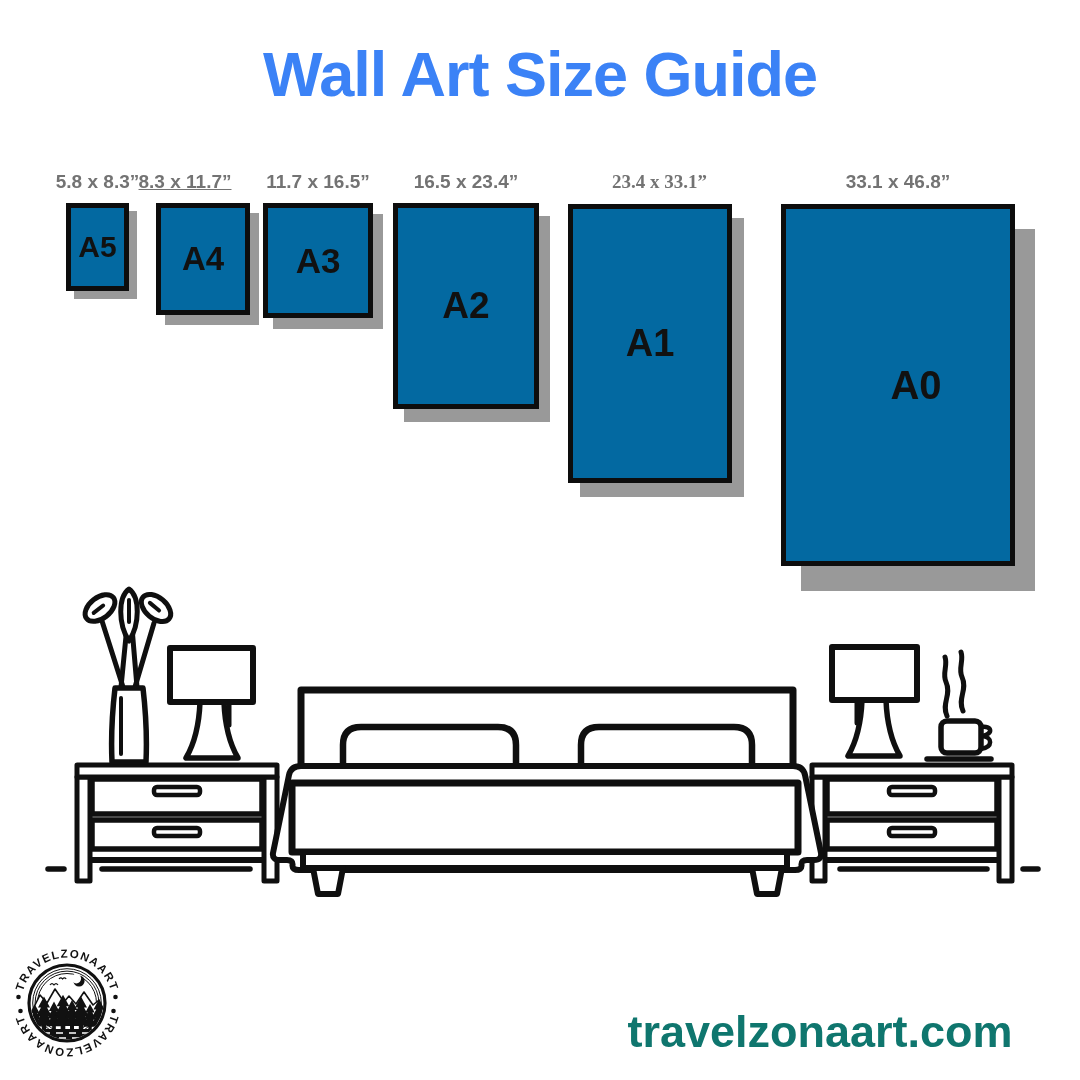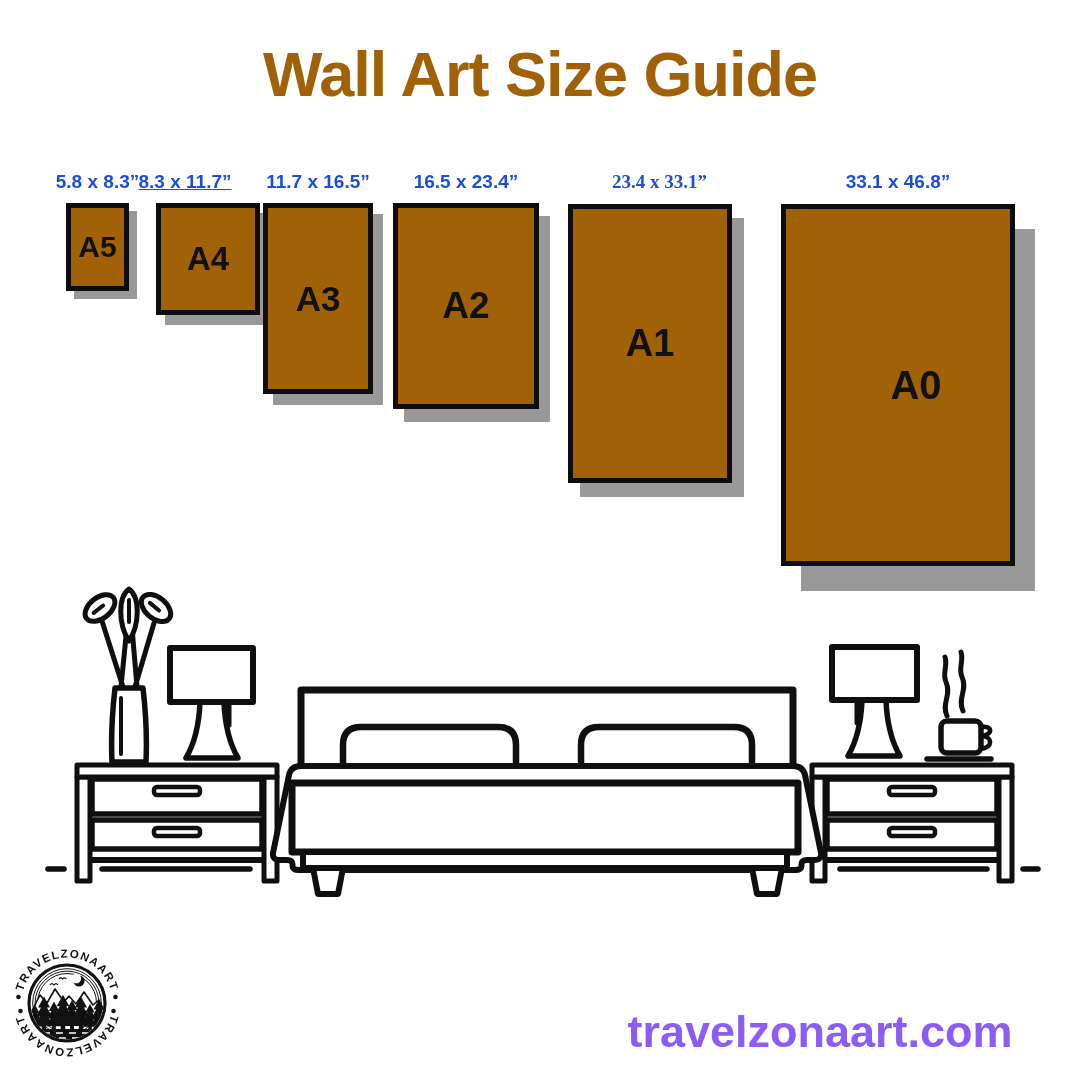--- a/index.html
+++ b/index.html
@@ -3,54 +3,54 @@
 <meta charset="utf-8">
 <style>
   html,body{margin:0;padding:0;}
   body{
     width:1080px;height:1080px;position:relative;overflow:hidden;
     background:#ffffff;font-family:"Liberation Sans",sans-serif;
   }
   .page-title{
     position:absolute;left:0;top:38px;width:1080px;margin:0;
     text-align:center;font-size:63px;font-weight:bold;letter-spacing:-1px;
-    color:#a16207;
+    color:#3b82f6;
   }
   .dim-label{
     position:absolute;top:171px;transform:translateX(-50%);
-    font-size:19px;font-weight:bold;white-space:nowrap;color:#1d4ed8;
+    font-size:19px;font-weight:bold;white-space:nowrap;color:#737373;
   }
   .paper-frame{
     position:absolute;box-sizing:border-box;border:5px solid #0d0d0d;
-    background:#a16207;display:flex;align-items:center;justify-content:center;
+    background:#0369a1;display:flex;align-items:center;justify-content:center;
     font-weight:bold;color:#111;
   }
   .illustration-svg{position:absolute;left:40px;top:585px;}
   .logo-svg{position:absolute;left:8px;top:944px;}
   .website-url{
     position:absolute;left:580px;top:1006px;width:480px;text-align:center;
-    font-size:45px;font-weight:bold;color:#8b5cf6;letter-spacing:0;
+    font-size:45px;font-weight:bold;color:#0f766e;letter-spacing:0;
   }
 </style>
 </head>
 <body>
 
 <h1 class="page-title">Wall Art Size Guide</h1>
 
 <div id="frames">
     <div class="dim-label" style="left: 97.5px;">5.8 x 8.3”</div>
     <div class="paper-frame" style="left: 66px; top: 203px; width: 63px; height: 88px; font-size: 30px; box-shadow: rgb(153, 153, 153) 8px 8px 0px;">
       <span>A5</span>
     </div>
     <div class="dim-label" style="left: 185px; text-decoration: underline;">8.3 x 11.7”</div>
-    <div class="paper-frame" style="left: 156px; top: 203px; width: 104px; height: 112px; font-size: 33px; box-shadow: rgb(153, 153, 153) 9px 10px 0px;">
+    <div class="paper-frame" style="left: 156px; top: 203px; width: 94px; height: 112px; font-size: 33px; box-shadow: rgb(153, 153, 153) 9px 10px 0px;">
       <span>A4</span>
     </div>
     <div class="dim-label" style="left: 318px;">11.7 x 16.5”</div>
-    <div class="paper-frame" style="left: 263px; top: 203px; width: 110px; height: 191px; font-size: 35px; box-shadow: rgb(153, 153, 153) 10px 11px 0px;">
+    <div class="paper-frame" style="left: 263px; top: 203px; width: 110px; height: 115px; font-size: 35px; box-shadow: rgb(153, 153, 153) 10px 11px 0px;">
       <span>A3</span>
     </div>
     <div class="dim-label" style="left: 466px;">16.5 x 23.4”</div>
     <div class="paper-frame" style="left: 393px; top: 203px; width: 146px; height: 206px; font-size: 37px; box-shadow: rgb(153, 153, 153) 11px 13px 0px; justify-content: center;">
       <span>A2</span>
     </div>
     <div class="dim-label" style="left: 659.5px; font-family: Liberation Serif, serif;">23.4 x 33.1”</div>
     <div class="paper-frame" style="left: 568px; top: 204px; width: 164px; height: 279px; font-size: 38px; box-shadow: rgb(153, 153, 153) 12px 14px 0px;">
       <span>A1</span>
     </div>

